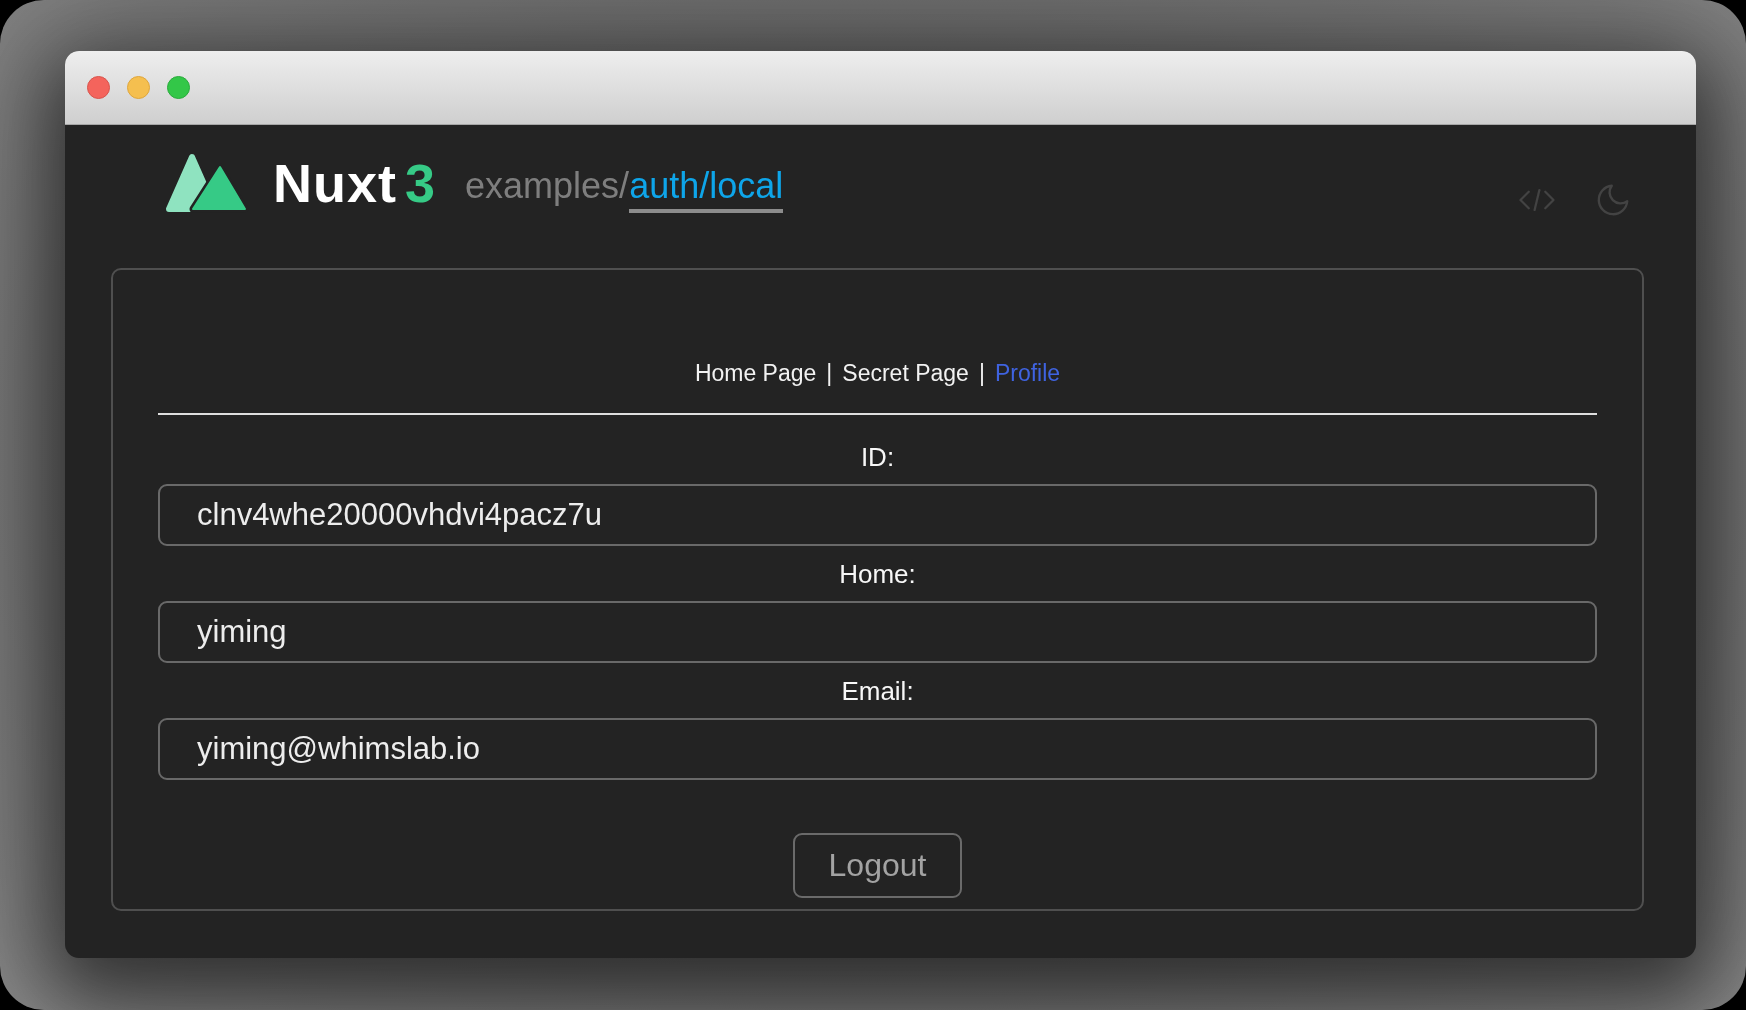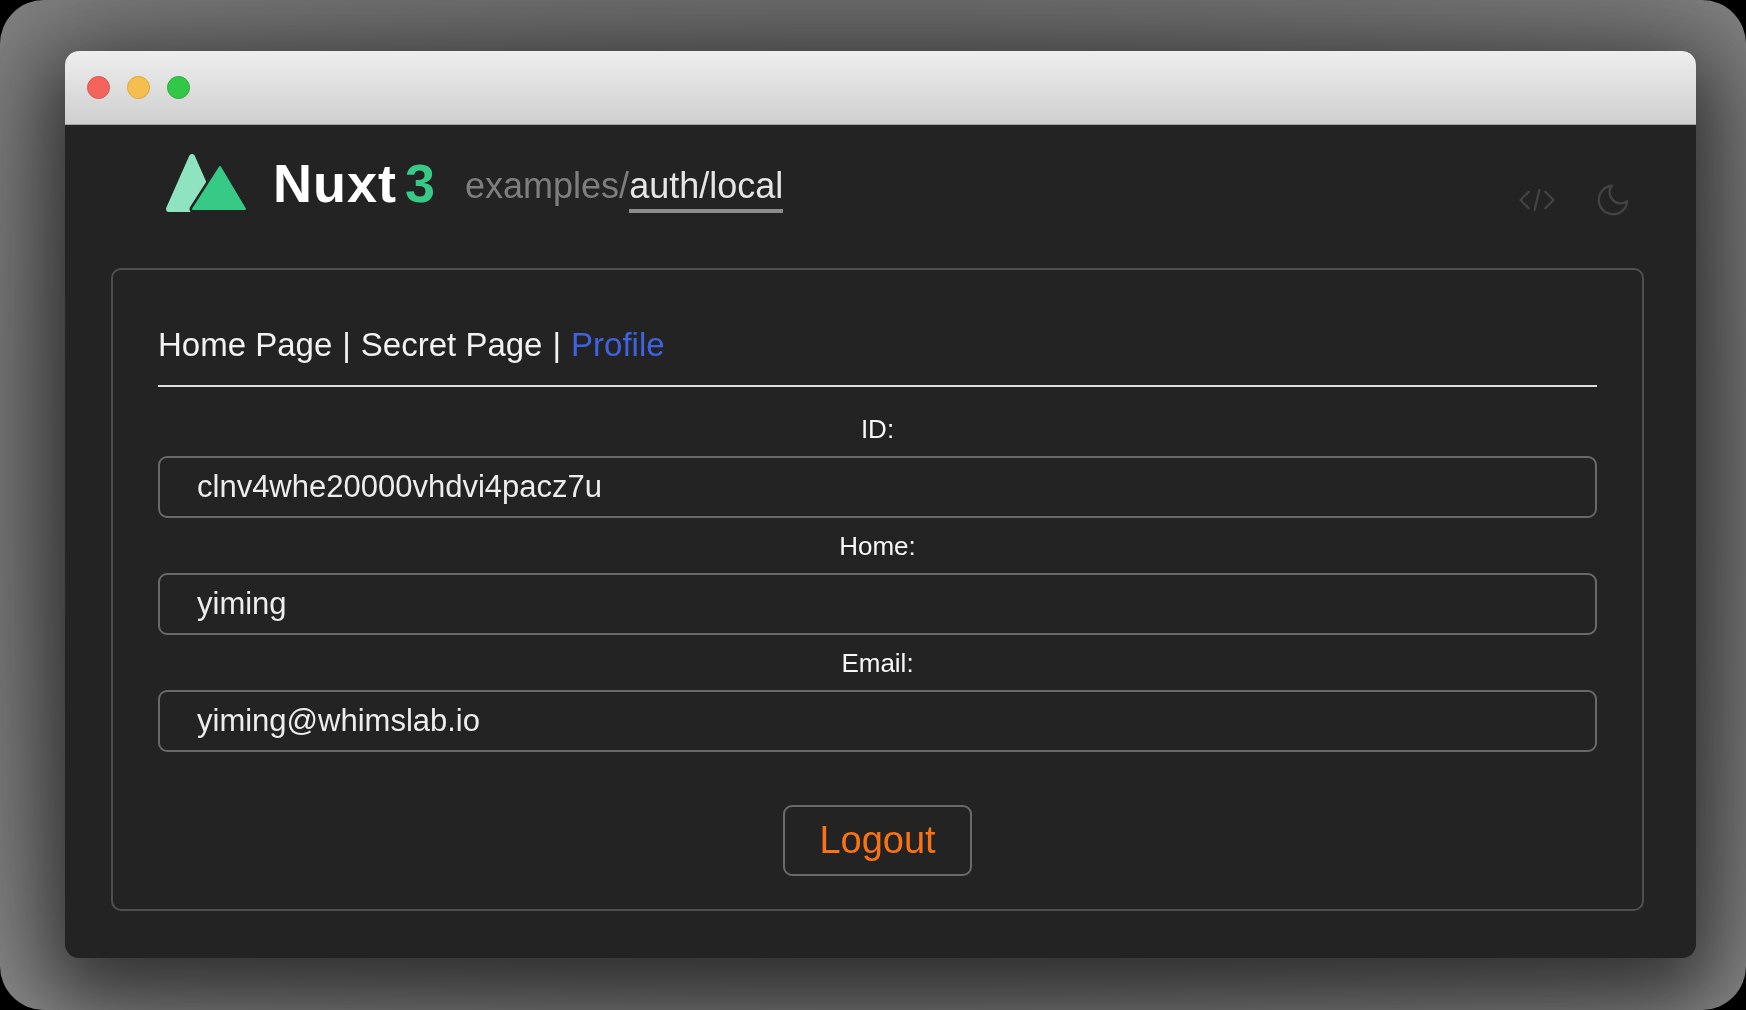--- a/index.html
+++ b/index.html
@@ -43,37 +43,37 @@
   
   .appheader{
     display:flex; align-items:center;
     padding:22px 64px 0 100px;
   }
   .logo{ width:84px; height:64px; flex:0 0 auto; }
   .brand{ font-size:54px; font-weight:bold; color:#fff; letter-spacing:1px; margin-left:24px; }
   .brand-version{ font-size:54px; font-weight:bold; color:var(--brand-green,#36ca86); margin-left:8px; }
   .breadcrumb{ margin-left:30px; font-size:36px; color:#7e7e7e; margin-top:6px; }
   .breadcrumb .current{
-    color:#e5e5e5;
+    color:#0ea5e9;
     border-bottom:4px solid #8c8c8c;
     padding-bottom:3px;
   }
   .header-icons{ margin-left:auto; margin-top:34px; display:flex; align-items:center; gap:36px; }
   .icon-btn{ background:none; border:none; padding:0; cursor:pointer; line-height:0; }
   .icon-btn svg{ stroke:#434343; fill:none; stroke-width:1.5; stroke-linecap:round; stroke-linejoin:round; }
 
   
   .card{
     position:absolute; left:46px; top:143px;
     width:1533px; height:643px;
     border:2px solid #4f4f4f;
     border-radius:10px;
     padding:0 45px;
   }
-  .nav{ margin-top:56px; font-size:33px; line-height:38px; color:#f2f2f2; }
+  .nav{ margin-top:84px; text-align:center; font-size:23px; line-height:38px; color:#f2f2f2; }
   .nav a{ color:#f2f2f2; text-decoration:none; cursor:pointer; }
   .nav a.active{ color:var(--link-blue,#3f63e0); }
   .nav .sep{ color:#f2f2f2; padding:0 10px; }
   hr.divider{
     border:none; border-top:2px solid #dedede;
     margin:21px 0 24px 0;
   }
   .field-label{
     text-align:center; font-size:26px; line-height:36px;
     color:#f7f7f7; margin:10px 0 9px 0;
@@ -83,21 +83,21 @@
     background:transparent;
     border:2px solid #696969; border-radius:9px;
     color:#ededed; font-size:31px;
     padding:0 37px;
     font-family:"Liberation Sans", sans-serif;
   }
   .logout-row{ text-align:center; margin-top:53px; }
   .logout-btn{
     background:transparent;
     border:2px solid #6a6a6a; border-radius:9px;
-    color:#f97316; font-size:38px;
+    color:#a3a3a3; font-size:32px;
     padding:12px 34px;
     font-family:"Liberation Sans", sans-serif;
     cursor:pointer;
   }
 </style>
 </head>
 <body>
 
 <div class="backdrop">
   <div class="window">

